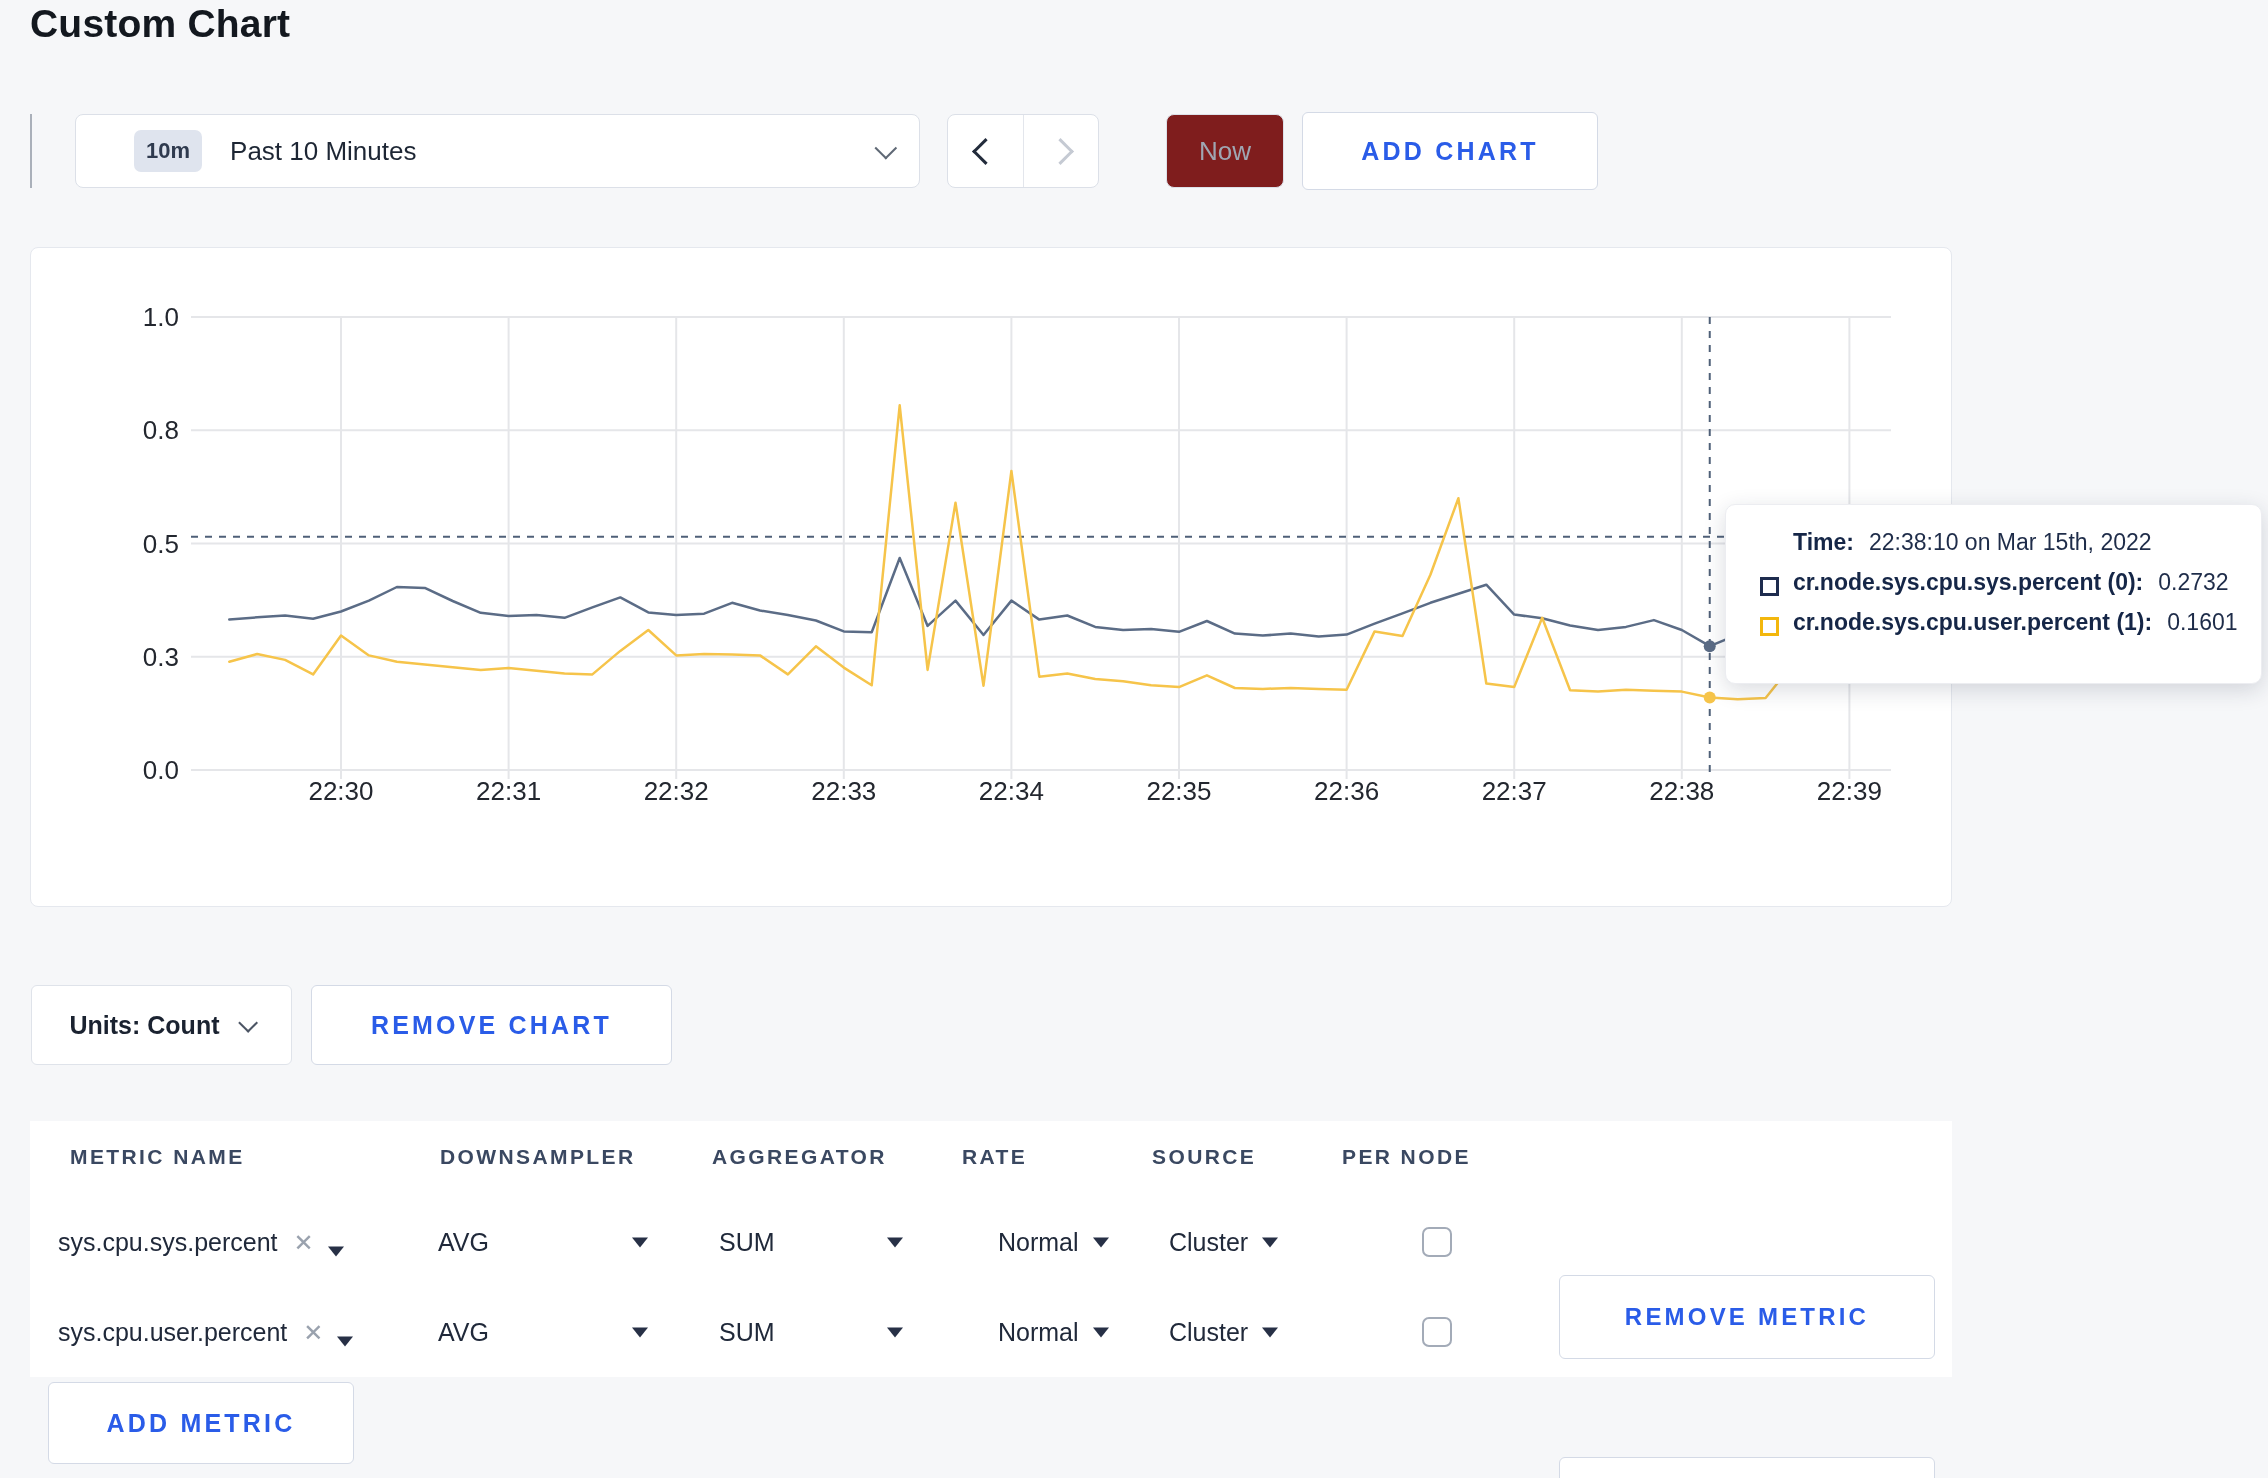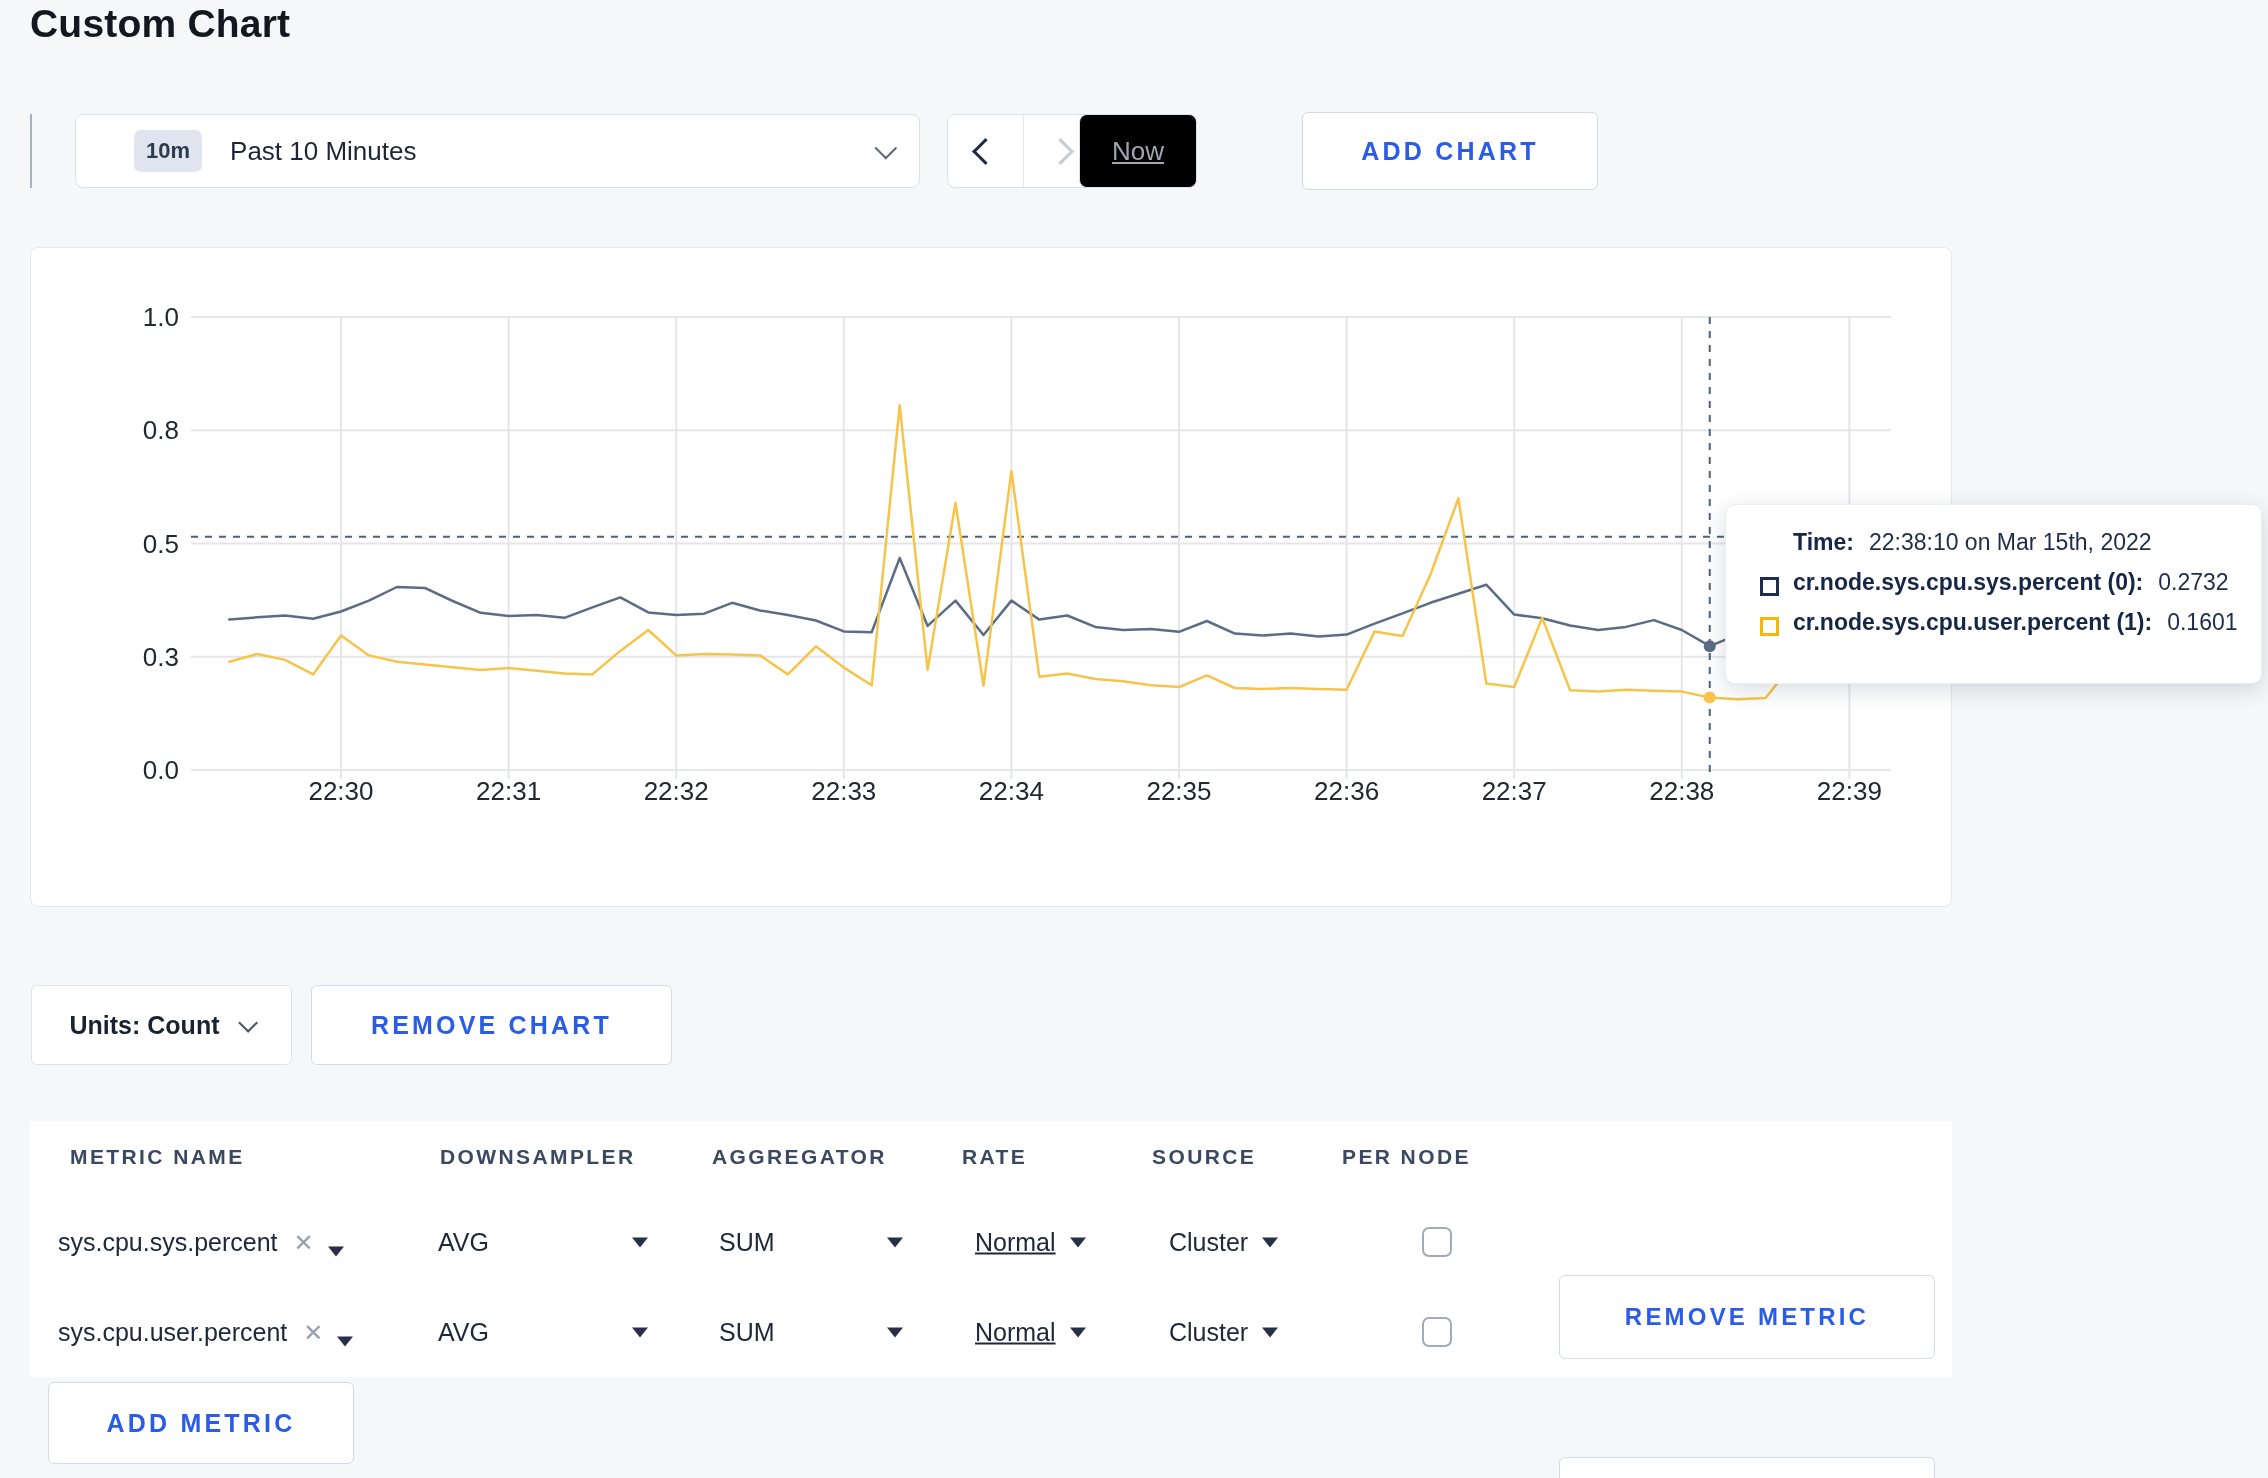--- a/index.html
+++ b/index.html
@@ -32,24 +32,24 @@
   }
   .arrow-group{
     position:absolute;left:947px;top:114px;width:152px;height:74px;box-sizing:border-box;
     background:#fff;border:1.5px solid #dce0e8;border-radius:8px;display:flex;
   }
   .arrow-btn{flex:1;display:flex;align-items:center;justify-content:center;cursor:pointer;}
   .arrow-btn + .arrow-btn{border-left:1.5px solid #e3e6ec;}
   .chev-left{width:16px;height:16px;border-left:3.5px solid #222b3b;border-bottom:3.5px solid #222b3b;transform:rotate(45deg);}
   .chev-right{width:16px;height:16px;border-right:3px solid #c5cad3;border-top:3px solid #c5cad3;transform:rotate(45deg);}
   .now-btn{
-    position:absolute;left:1079px;top:114px;width:118px;height:74px;box-sizing:border-box;
-    background:#000000;border:1.5px solid #dde1e9;border-radius:8px;
+    position:absolute;left:1166px;top:114px;width:118px;height:74px;box-sizing:border-box;
+    background:#7f1d1d;border:1.5px solid #dde1e9;border-radius:8px;
     display:flex;align-items:center;justify-content:center;
-    font-size:26px;color:#9fa6b2;cursor:default;text-decoration:underline;
+    font-size:26px;color:#9fa6b2;cursor:default;
   }
   .btn-outline-blue{
     box-sizing:border-box;background:#fff;border:1.5px solid #d4dae6;border-radius:6px;
     display:flex;align-items:center;justify-content:center;
     color:#2a5ce8;font-weight:bold;letter-spacing:3.2px;cursor:pointer;
   }
   .add-chart-btn{position:absolute;left:1302px;top:112px;width:296px;height:78px;font-size:25px;}
   
   .chart-card{
     position:absolute;left:30px;top:247px;width:1922px;height:660px;box-sizing:border-box;
@@ -87,21 +87,21 @@
   .h-c0{left:40px;} .h-c1{left:410px;} .h-c2{left:682px;} .h-c3{left:932px;} .h-c4{left:1122px;} .h-c5{left:1312px;}
   .mt-row{position:absolute;left:0;width:100%;height:90px;}
   .row-1{top:76px;} .row-2{top:166px;}
   .cell{position:absolute;top:50%;transform:translateY(-50%);display:flex;align-items:center;
     font-size:25px;color:#20293a;white-space:nowrap;}
   .caret{width:0;height:0;border-left:8px solid transparent;border-right:8px solid transparent;
     border-top:10px solid #273046;margin-left:14px;display:inline-block;}
   .x-icon{color:#9aa2ae;font-size:24px;margin-left:16px;cursor:pointer;}
   .c-metric{left:28px;align-items:flex-end;} .c-ds{left:408px;width:210px;justify-content:space-between;}
   .c-agg{left:689px;width:184px;justify-content:space-between;}
-  .c-rate{left:945px;text-decoration:underline;} .c-src{left:1139px;}
+  .c-rate{left:968px;} .c-src{left:1139px;}
   .checkbox{position:absolute;left:1392px;top:50%;transform:translateY(-50%);
     width:30px;height:30px;box-sizing:border-box;border:2px solid #a3abb8;border-radius:7px;
     background:#fff;cursor:pointer;}
   .remove-metric-btn{position:absolute;left:1529px;width:376px;height:84px;font-size:24px;}
   .rm-1{top:78px;} .rm-2{top:170px;}
   .add-metric-btn{position:absolute;left:48px;top:1382px;width:306px;height:82px;font-size:25px;}
 </style>
 </head>
 <body>
 

